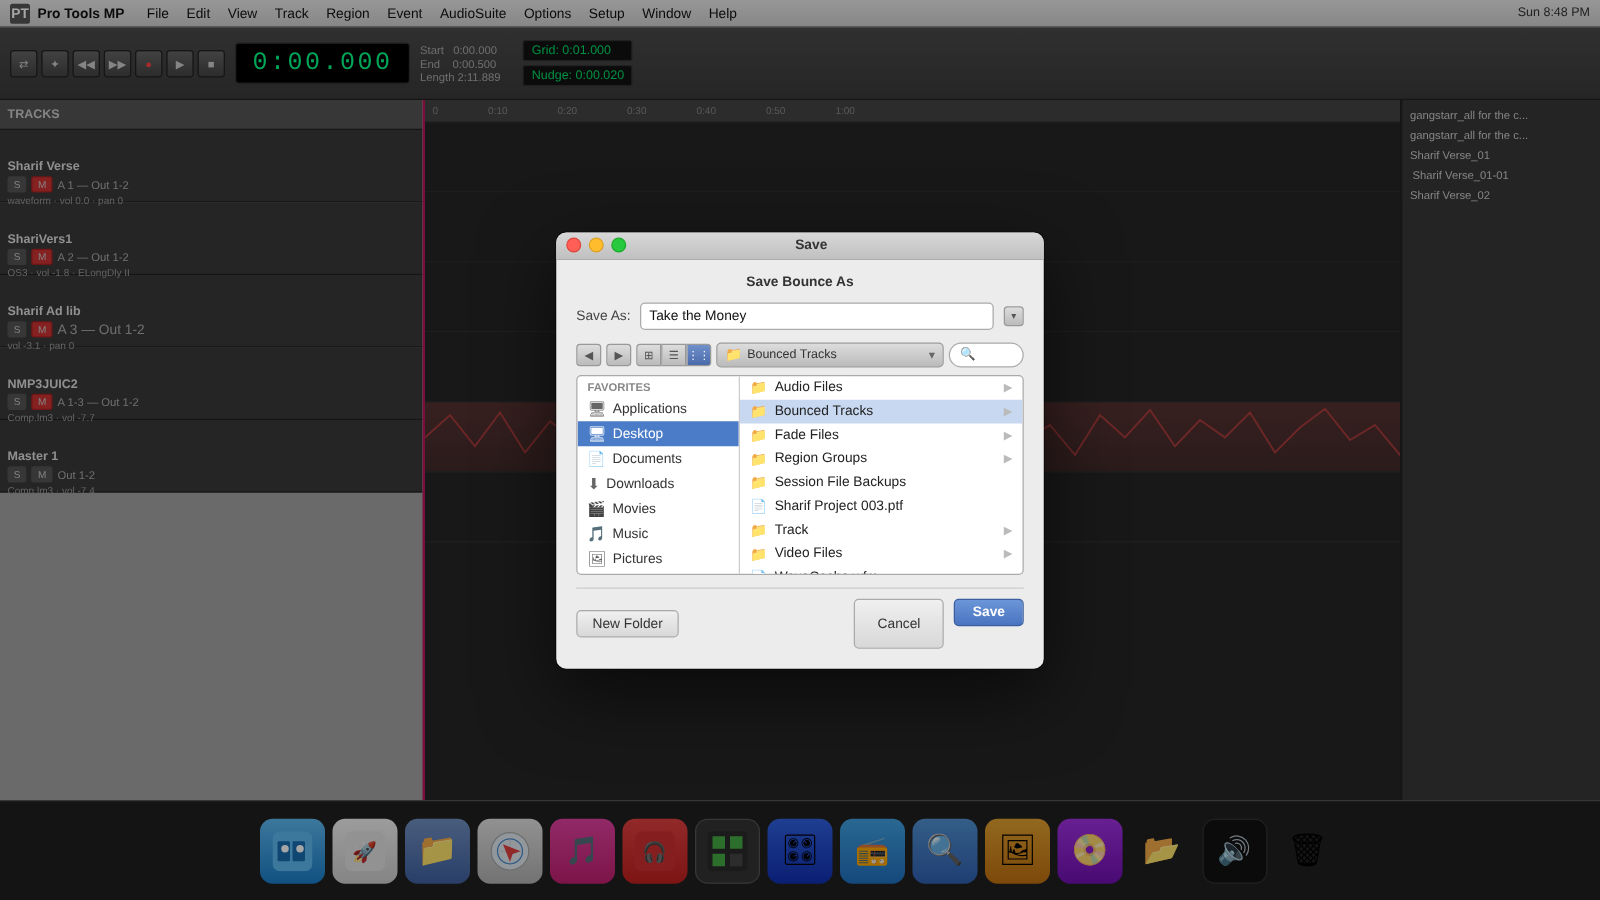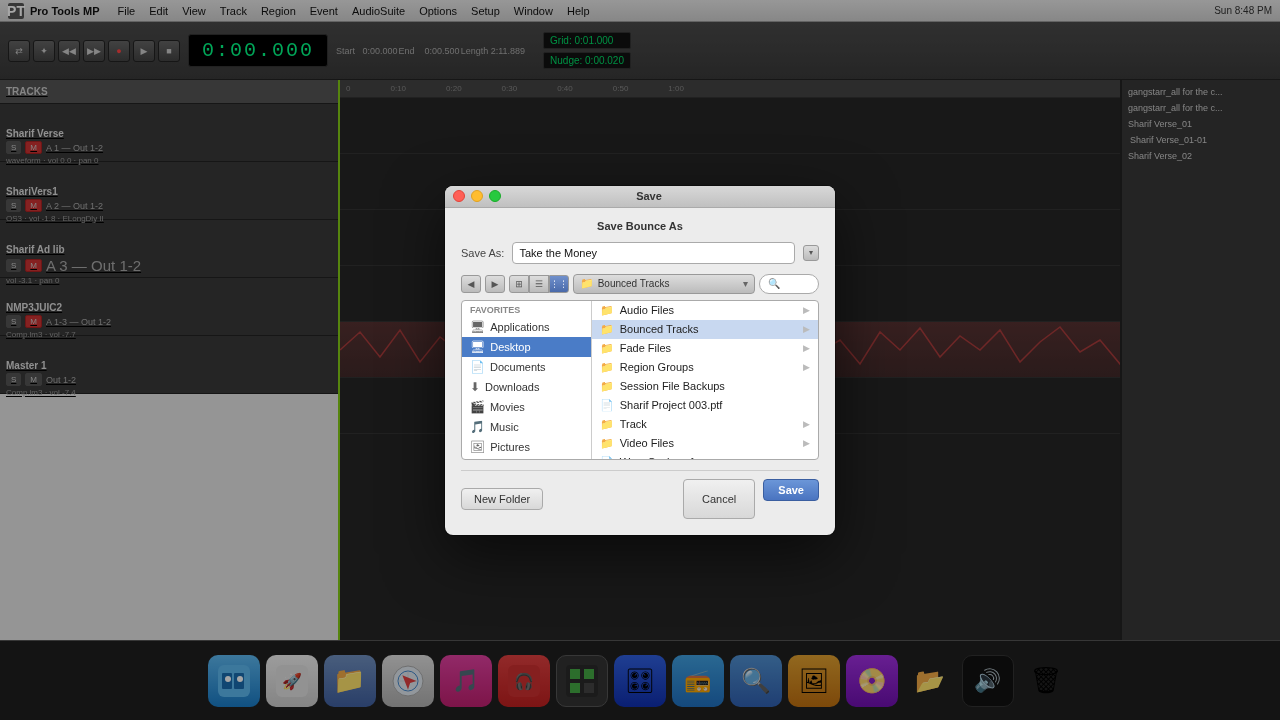--- a/index.html
+++ b/index.html
@@ -34,21 +34,21 @@
     }
     .menu-bar-logo-icon {
       width: 16px;
       height: 16px;
       background: #555;
       border-radius: 2px;
       display: flex;
       align-items: center;
       justify-content: center;
       color: white;
-      font-size: 14px;
+      font-size: 11px;
       font-weight: bold;
     }
     .menu-bar-app {
       font-size: 11px;
       font-weight: bold;
       color: #111;
     }
     .menu-item {
       font-size: 11px;
       color: #111;
@@ -102,21 +102,21 @@
       font-size: 20px;
       padding: 4px 10px;
       border: 1px solid #333;
       border-radius: 3px;
       letter-spacing: 2px;
       min-width: 140px;
       text-align: center;
     }
     .time-info {
       display: flex;
-      flex-direction: row;
+      flex-direction: column;
       font-size: 9px;
       color: #aaa;
       gap: 1px;
     }
     .grid-display {
       background: #111;
       color: #00dd66;
       font-size: 10px;
       padding: 2px 6px;
       border: 1px solid #333;
@@ -129,24 +129,23 @@
       top: 80px;
       left: 0;
       right: 0;
       bottom: 80px;
       background: #2d2d2d;
       display: flex;
     }
     .tracks-panel {
       width: 340px;
       min-width: 340px;
-      background: #e5e5e5;
-      border-right: 2px solid #84cc16;
+      background: #a3a3a3;
+      border-right: 2px solid #be185d;
       overflow: hidden;
-      text-decoration: underline;
     }
     .tracks-header {
       height: 24px;
       background: #555;
       border-bottom: 1px solid #222;
       display: flex;
       align-items: center;
       padding: 0 6px;
       gap: 8px;
       font-size: 10px;
@@ -579,21 +578,21 @@
         <span class="track-btn red">M</span>
         <span style="font-size:9px;color:#aaa;">A 2 — Out 1-2</span>
       </div>
       <div style="font-size:8px;color:#999;margin-top:2px;">OS3 · vol -1.8 · ELongDly II</div>
     </div>
     <div class="track-row">
       <div class="track-name">Sharif Ad lib</div>
       <div class="track-controls">
         <span class="track-btn">S</span>
         <span class="track-btn red">M</span>
-        <span style="font-size:15px;color:#aaa;">A 3 — Out 1-2</span>
+        <span style="font-size:11px;color:#aaa;">A 3 — Out 1-2</span>
       </div>
       <div style="font-size:8px;color:#999;margin-top:2px;">vol -3.1 · pan 0</div>
     </div>
     <div class="track-row">
       <div class="track-name">NMP3JUIC2</div>
       <div class="track-controls">
         <span class="track-btn">S</span>
         <span class="track-btn red">M</span>
         <span style="font-size:9px;color:#aaa;">A 1-3 — Out 1-2</span>
       </div>

